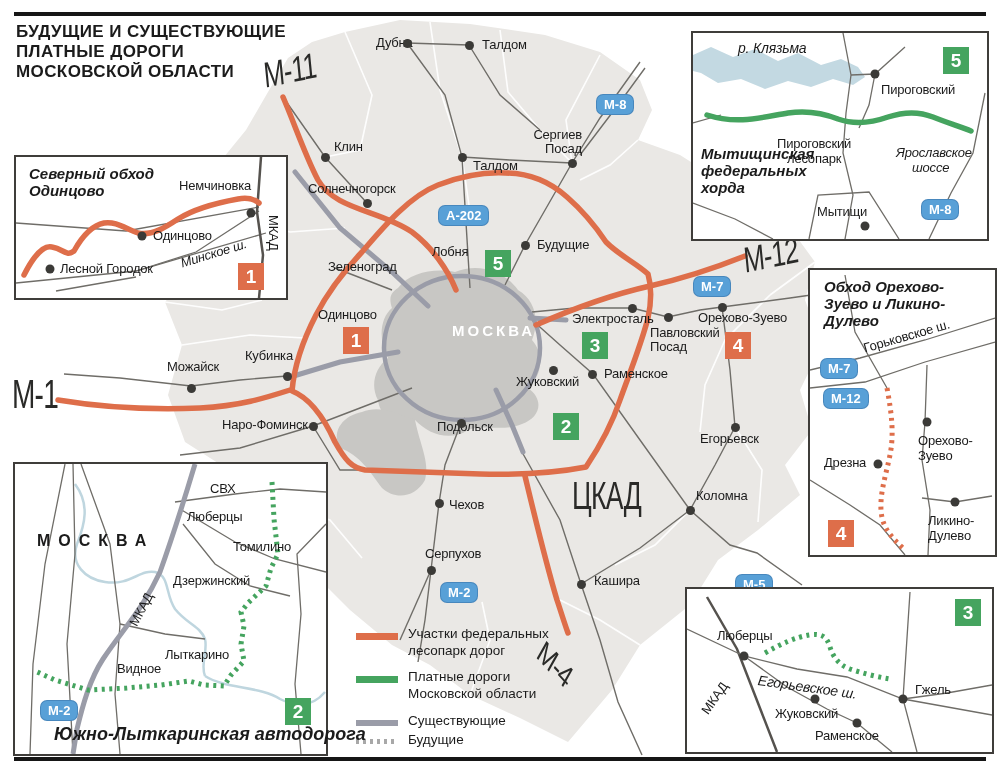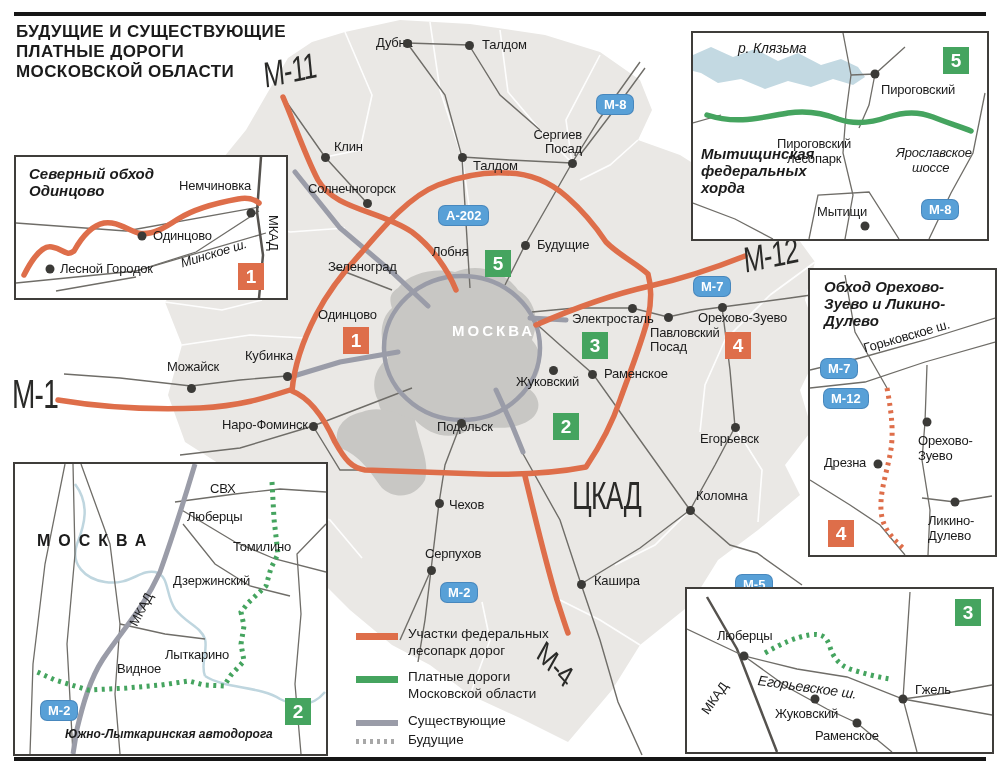--- a/index.html
+++ b/index.html
@@ -320,16 +320,16 @@
     <div class="lbl" style="left:22px;top:70px;font-weight:bold;font-size:16px;letter-spacing:8px;">МОСКВА</div>
     <div class="lbl" style="left:195px;top:18px;">СВХ</div>
     <div class="lbl" style="left:172px;top:46px;">Люберцы</div>
     <div class="lbl" style="left:218px;top:76px;">Томилино</div>
     <div class="lbl" style="left:158px;top:110px;">Дзержинский</div>
     <div class="lbl rot" style="left:112px;top:158px;transform:rotate(-62deg);">МКАД</div>
     <div class="lbl" style="left:150px;top:184px;">Лыткарино</div>
     <div class="lbl" style="left:102px;top:198px;">Видное</div>
     <div class="pill" style="left:25px;top:236px;">М-2</div>
     <div class="badge green" style="left:270px;top:234px;">2</div>
-    <div class="ititle" style="left:50px;top:262px;font-size:12px;">Южно-Лыткаринская автодорога</div>
+    <div class="ititle" style="left:39px;top:262px;font-size:18px;">Южно-Лыткаринская автодорога</div>
   </div>
 
 </div>
 
 </body></html>

